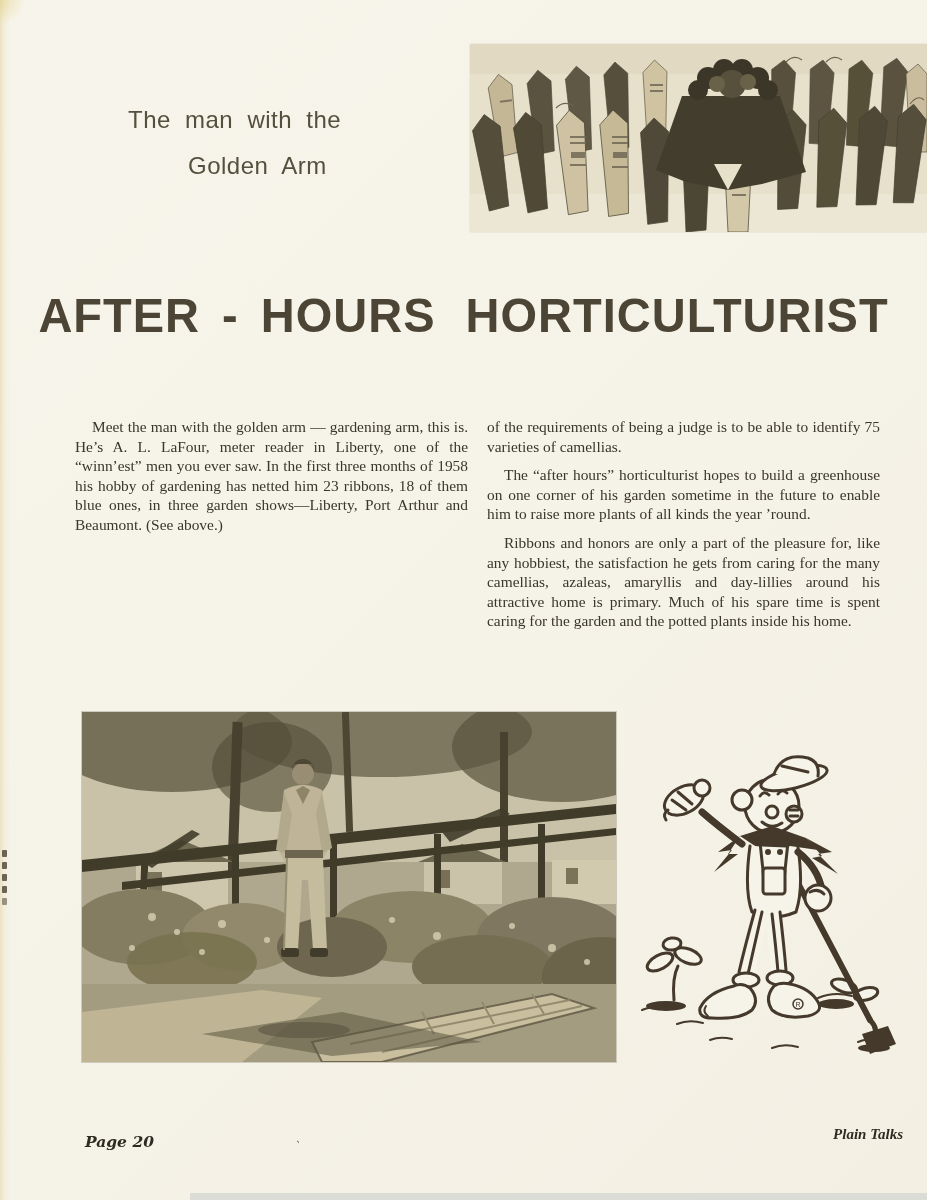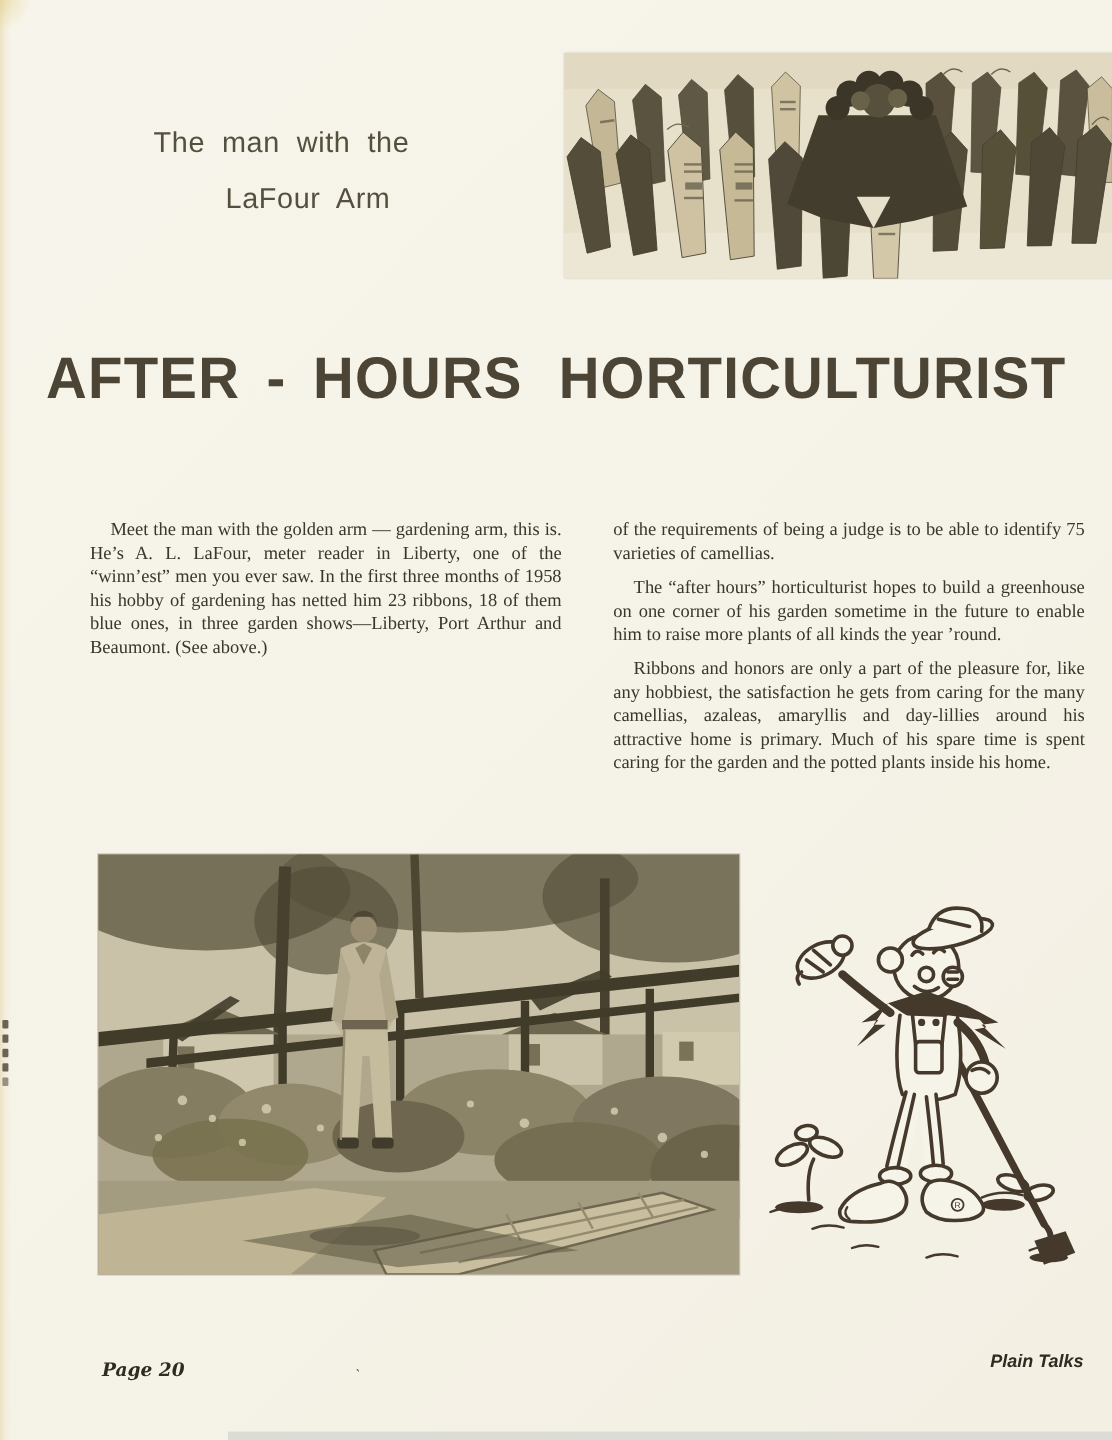--- a/index.html
+++ b/index.html
@@ -28,24 +28,24 @@
 
   
   .title{position:absolute;left:0;top:287px;width:927px;margin:0;
     display:flex;justify-content:center;gap:30px;
     font-family:"Liberation Sans", sans-serif;
     font-size:47px;font-weight:700;color:#4c4535;
     letter-spacing:1px;word-spacing:8px;
     transform:scaleY(1.04);}
 
   
-  .col{position:absolute;top:432px;width:393px;
+  .col{position:absolute;top:417px;width:393px;
     font-size:15.4px;line-height:19.6px;text-align:justify;color:#39362b;}
   .col-left{left:75px;}
-  .col-right{left:487px;margin-left:24px;}
+  .col-right{left:487px;}
   .col p{margin:0 0 9px 0;text-indent:17px;}
   .col p.cont{text-indent:0;}
 
   
   .ribbons-photo{position:absolute;left:470px;top:44px;width:457px;height:188px;
     background:#e7e0cb;border-radius:2px;box-shadow:0 0 0 1px rgba(120,110,80,.08);}
   .ribbons-photo svg{display:block;}
 
   
   .garden-photo{position:absolute;left:82px;top:712px;width:534px;height:350px;
@@ -59,41 +59,41 @@
   .caption{position:absolute;left:82px;top:1062px;width:565px;margin:0;
     font-family:"Liberation Sans", sans-serif;
     font-size:14.6px;font-weight:700;line-height:20px;color:#34312a;
     letter-spacing:.2px;word-spacing:2px;}
 
   
   .footer-left{position:absolute;left:85px;top:1132px;
     font-family:"DejaVu Serif", serif;font-style:italic;font-weight:700;
     font-size:15.5px;color:#2e2b22;}
   .footer-right{position:absolute;right:24px;top:1126px;
-    font-family:Liberation Sans, sans-serif;font-style:italic;font-weight:700;
+    font-family:Liberation Serif, serif;font-style:italic;font-weight:700;
     font-size:15px;color:#2e2b22;margin-left:40px;}
   .tickmark{position:absolute;left:295px;top:1138px;color:#55503e;font-size:13px;transform:rotate(14deg);}
 </style>
 </head>
 <body>
 
 <div class="page">
 
   <div class="left-edge"></div>
   <div class="corner-tint"></div>
   <div class="edge-dash" style="top:850px"></div>
   <div class="edge-dash" style="top:862px"></div>
   <div class="edge-dash" style="top:874px"></div>
   <div class="edge-dash" style="top:886px"></div>
   <div class="edge-dash" style="top:898px;opacity:.5"></div>
   <div class="bottom-strip"></div>
 
   <div class="kicker">
     <div class="line1">The man with the</div>
-    <div class="line2">LaFour Arm</div>
+    <div class="line2">Golden Arm</div>
   </div>
 
   <div class="ribbons-photo">
     <svg width="457" height="188" viewBox="0 0 457 188">
       <rect x="0" y="0" width="457" height="188" fill="#e7e0cb"></rect>
       <rect x="0" y="0" width="457" height="30" fill="#ded6bd" opacity=".7"></rect>
       <rect x="0" y="150" width="457" height="38" fill="#eee8d6" opacity=".8"></rect>
 
       <g stroke="#4d4737" stroke-width=".6">
         <polygon points="22,42 34,30 46,42 42,110 24,112" fill="#c4b795" transform="rotate(-8 34 70)"></polygon>

